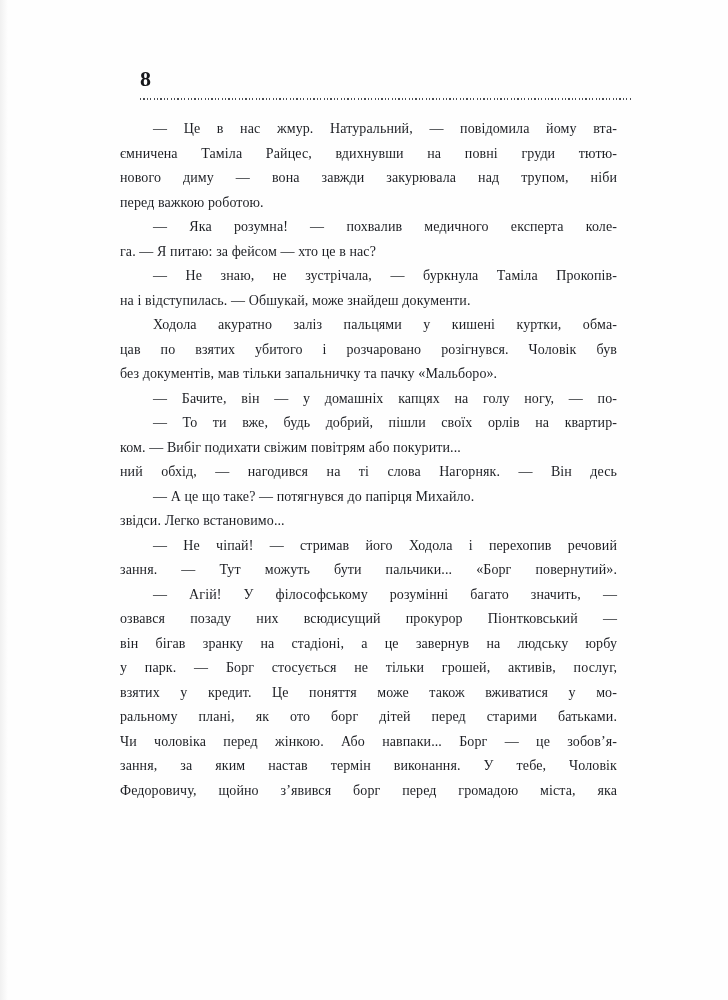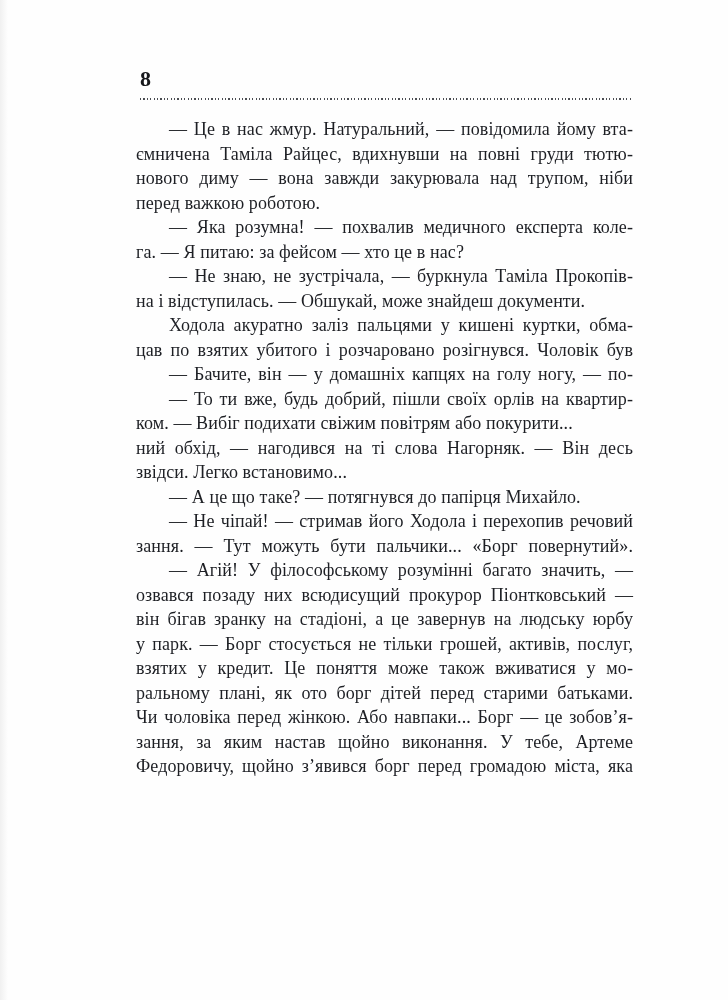--- a/index.html
+++ b/index.html
@@ -41,24 +41,24 @@
     margin-top: 6px;
     height: 2px;
     background: repeating-linear-gradient(
       90deg,
       #4b4d52 0px, #4b4d52 1.1px,
       transparent 1.1px, transparent 3.4px
     );
   }
   .body-text {
     position: absolute;
-    left: 136px;
+    left: 120px;
     top: 117px;
     width: 497px;
-    font-size: 18px;
+    font-size: 14px;
     line-height: 24.5px;
     letter-spacing: 0.1px;
   }
   .line {
     text-align: justify;
     text-align-last: justify;
   }
   .line.last {
     text-align-last: left;
   }
@@ -79,31 +79,32 @@
   <div class="line first">— Це в нас жмур. Натуральний, — повідомила йому вта-</div>
       <div class="line">ємничена Таміла Райцес, вдихнувши на повні груди тютю-</div>
       <div class="line">нового диму — вона завжди закурювала над трупом, ніби</div>
       <div class="line last">перед важкою роботою.</div>
       <div class="line first">— Яка розумна! — похвалив медичного експерта коле-</div>
       <div class="line last">га. — Я питаю: за фейсом — хто це в нас?</div>
       <div class="line first">— Не знаю, не зустрічала, — буркнула Таміла Прокопів-</div>
       <div class="line last">на і відступилась. — Обшукай, може знайдеш документи.</div>
       <div class="line first">Ходола акуратно заліз пальцями у кишені куртки, обма-</div>
       <div class="line">цав по взятих убитого і розчаровано розігнувся. Чоловік був</div>
+      <div class="line last">без документів, мав тільки запальничку та пачку «Мальборо».</div>
       <div class="line first">— Бачите, він — у домашніх капцях на голу ногу, — по-</div>
       <div class="line first">— То ти вже, будь добрий, пішли своїх орлів на квартир-</div>
       <div class="line last">ком. — Вибіг подихати свіжим повітрям або покурити...</div>
       <div class="line">ний обхід, — нагодився на ті слова Нагорняк. — Він десь</div>
+      <div class="line first last">— А це що таке? — потягнувся до папірця Михайло.</div>
       <div class="line last">звідси. Легко встановимо...</div>
-      <div class="line first last">— А це що таке? — потягнувся до папірця Михайло.</div>
       <div class="line first">— Не чіпай! — стримав його Ходола і перехопив речовий</div>
       <div class="line">зання. — Тут можуть бути пальчики... «Борг повернутий».</div>
       <div class="line first">— Агій! У філософському розумінні багато значить, —</div>
       <div class="line">озвався позаду них всюдисущий прокурор Піонтковський —</div>
       <div class="line">він бігав зранку на стадіоні, а це завернув на людську юрбу</div>
       <div class="line">у парк. — Борг стосується не тільки грошей, активів, послуг,</div>
       <div class="line">взятих у кредит. Це поняття може також вживатися у мо-</div>
       <div class="line">ральному плані, як ото борг дітей перед старими батьками.</div>
       <div class="line">Чи чоловіка перед жінкою. Або навпаки... Борг — це зобов’я-</div>
-      <div class="line">зання, за яким настав щойно виконання. У тебе, Артеме</div>
+      <div class="line">зання, за яким настав термін виконання. У тебе, Чоловік</div>
       <div class="line">Федоровичу, щойно з’явився борг перед громадою міста, яка</div>
     </div>
 </div>
 
 </body></html>

